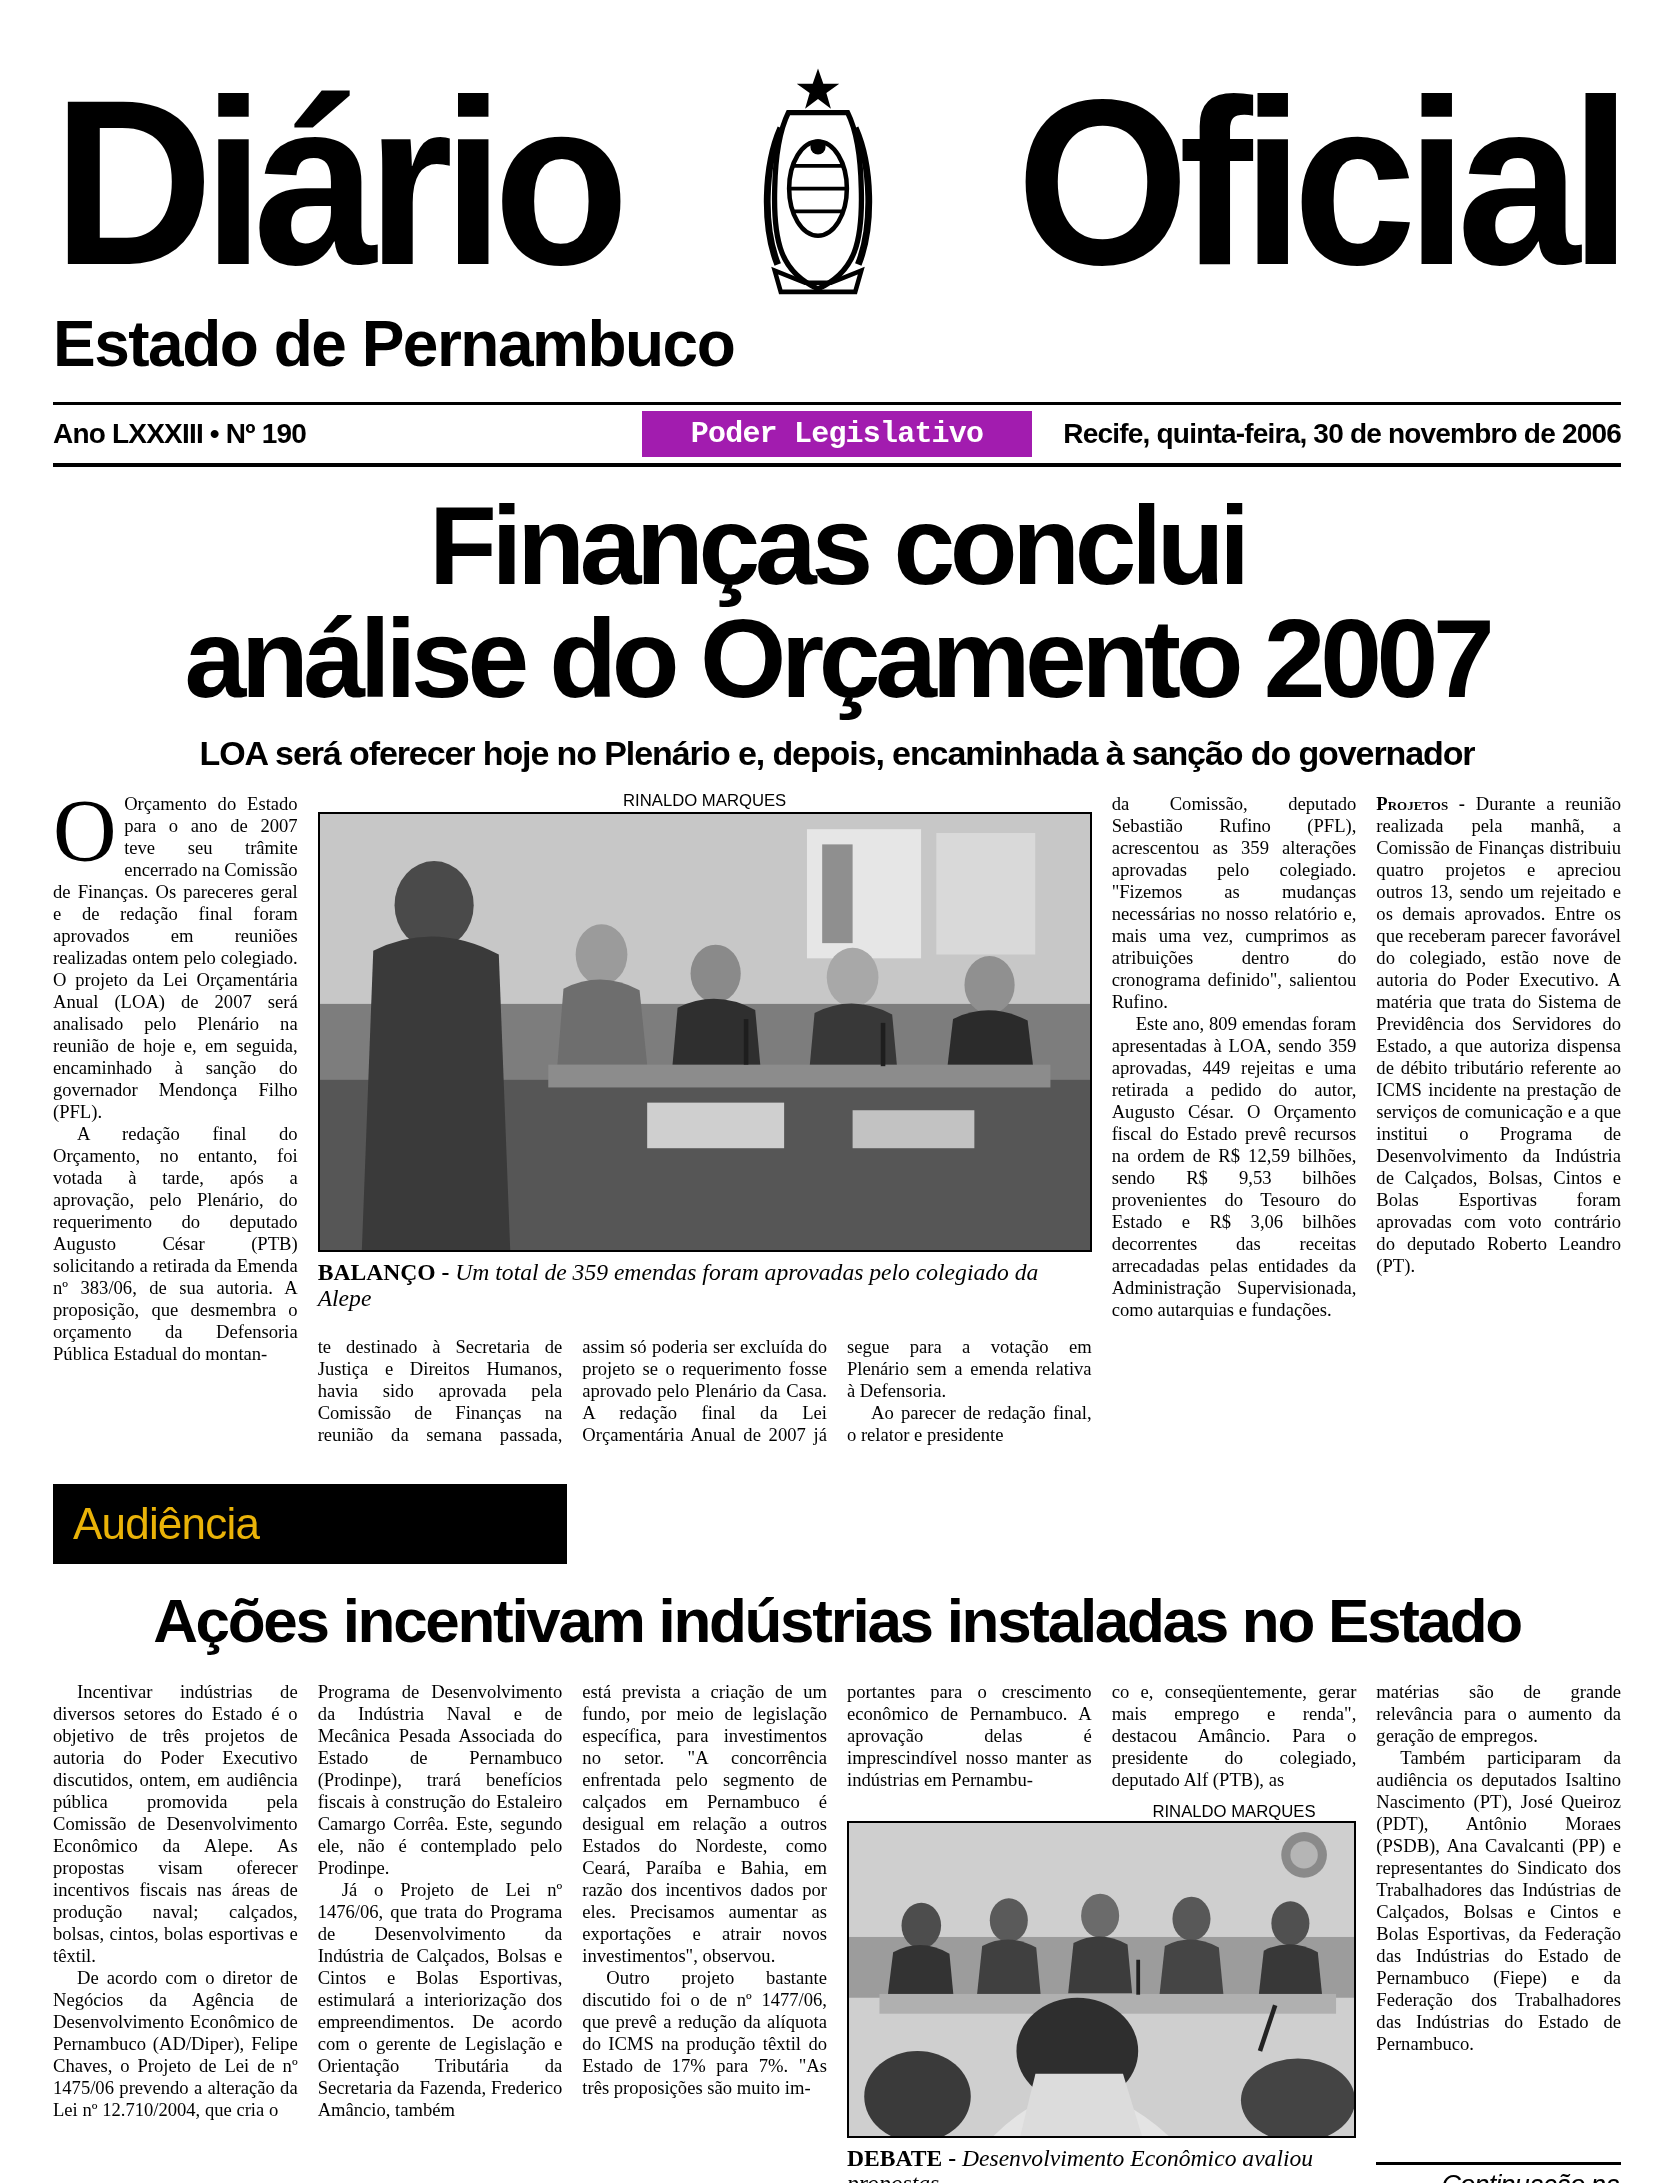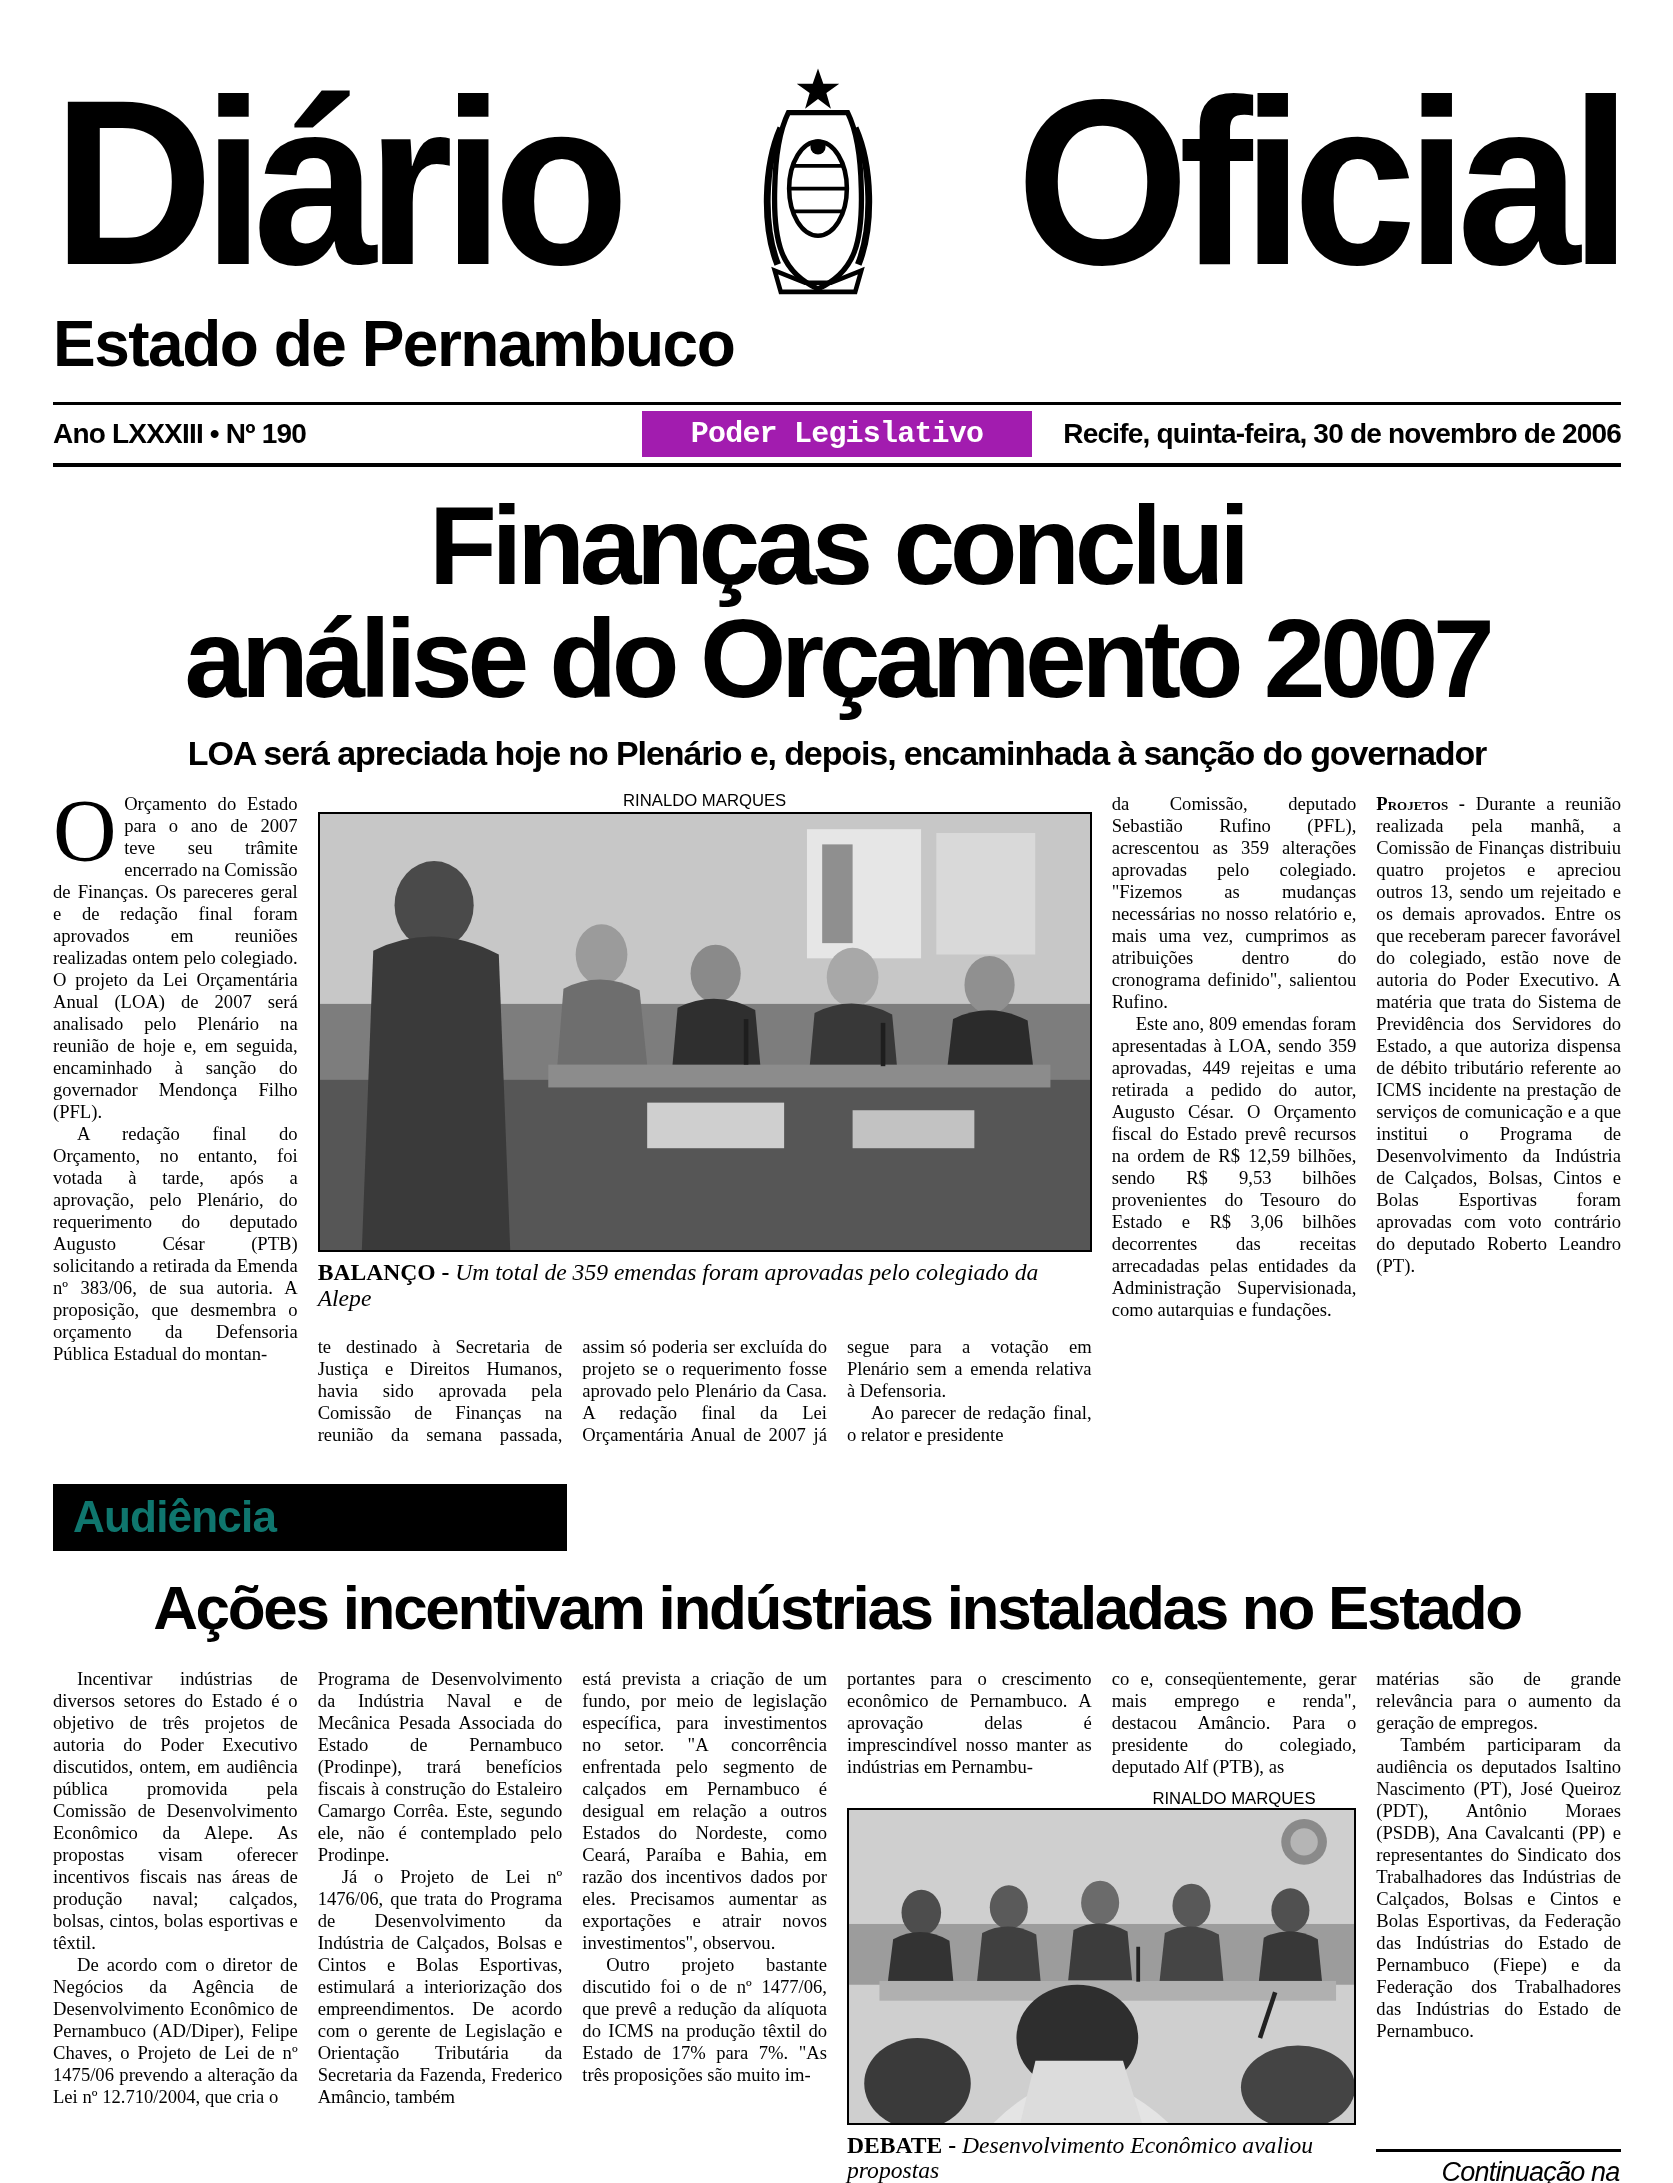--- a/index.html
+++ b/index.html
@@ -65,23 +65,23 @@
   .caption{margin-top:7.6px;font-size:23.6px;line-height:1.1;}
   .cap-label{font-weight:bold;}
   .cap-text{font-style:italic;}
   .mid-cols{margin-top:18px;column-count:3;column-gap:20px;height:116px;column-fill:auto;}
   .a1-photo-area{grid-column:2 / 5;}
   .a1-col1{grid-column:1;}
   .a1-col5{grid-column:5;}
   .a1-col6{grid-column:6;}
   
   .kicker{
-    margin-top:32px;width:514px;height:67px;background:#000;color:#0f766e;
+    margin-top:32px;width:514px;height:80px;background:#000;color:#eab308;
     display:flex;align-items:center;padding-left:20px;box-sizing:border-box;
-    font-family:"Liberation Sans", sans-serif;font-weight:bold;font-size:44px;letter-spacing:-0.8px;
+    font-family:"Liberation Sans", sans-serif;font-weight:normal;font-size:44px;letter-spacing:-0.8px;
   }
   .headline2{
     font-family:"Liberation Sans", sans-serif;font-weight:bold;text-align:center;
     font-size:62px;letter-spacing:-2.3px;margin:26px 0 0 0;line-height:1;
   }
   .a2-c1{grid-column:1;grid-row:1 / 3;}
   .a2-c2{grid-column:2;grid-row:1 / 3;}
   .a2-c3{grid-column:3;grid-row:1 / 3;}
   .a2-c4{grid-column:4;grid-row:1;}
   .a2-c5{grid-column:5;grid-row:1;display:flex;flex-direction:column;}
@@ -124,21 +124,21 @@
   <div class="dateline">
     <div class="dateline-left">Ano LXXXIII • Nº 190</div>
     <div class="dateline-badge">Poder Legislativo</div>
     <div class="dateline-right">Recife, quinta-feira, 30 de novembro de 2006</div>
   </div>
 
   <section>
     <h1 class="headline1"><span>Finanças conclui</span><br>
       <span>análise do Orçamento 2007</span>
     </h1>
-    <div class="subhead">LOA será apreciada hoje no Plenário e, depois, encaminhada à sanção do governador</div>
+    <div class="subhead">LOA será oferecer hoje no Plenário e, depois, encaminhada à sanção do governador</div>
 
     <div class="a-grid grid1">
 
       <div class="a1-col1 body-text">
         <p><span class="dropcap">O</span><span>Orçamento do Estado para o ano de 2007 teve seu trâmite encerrado na Comissão de Finanças. Os pareceres geral e de redação final foram aprovados em reuniões realizadas ontem pelo colegiado. O projeto da Lei Orçamentária Anual (LOA) de 2007 será analisado pelo Plenário na reunião de hoje e, em seguida, encaminhado à sanção do governador Mendonça Filho (PFL).</span></p>
         <p class="indent">A redação final do Orçamento, no entanto, foi votada à tarde, após a aprovação, pelo Plenário, do requerimento do deputado Augusto César (PTB) solicitando a retirada da Emenda nº 383/06, de sua autoria. A proposição, que desmembra o orçamento da Defensoria Pública Estadual do montan-</p>
       </div>
 
       <div class="a1-photo-area">
         <div class="photo-credit">RINALDO MARQUES</div>

